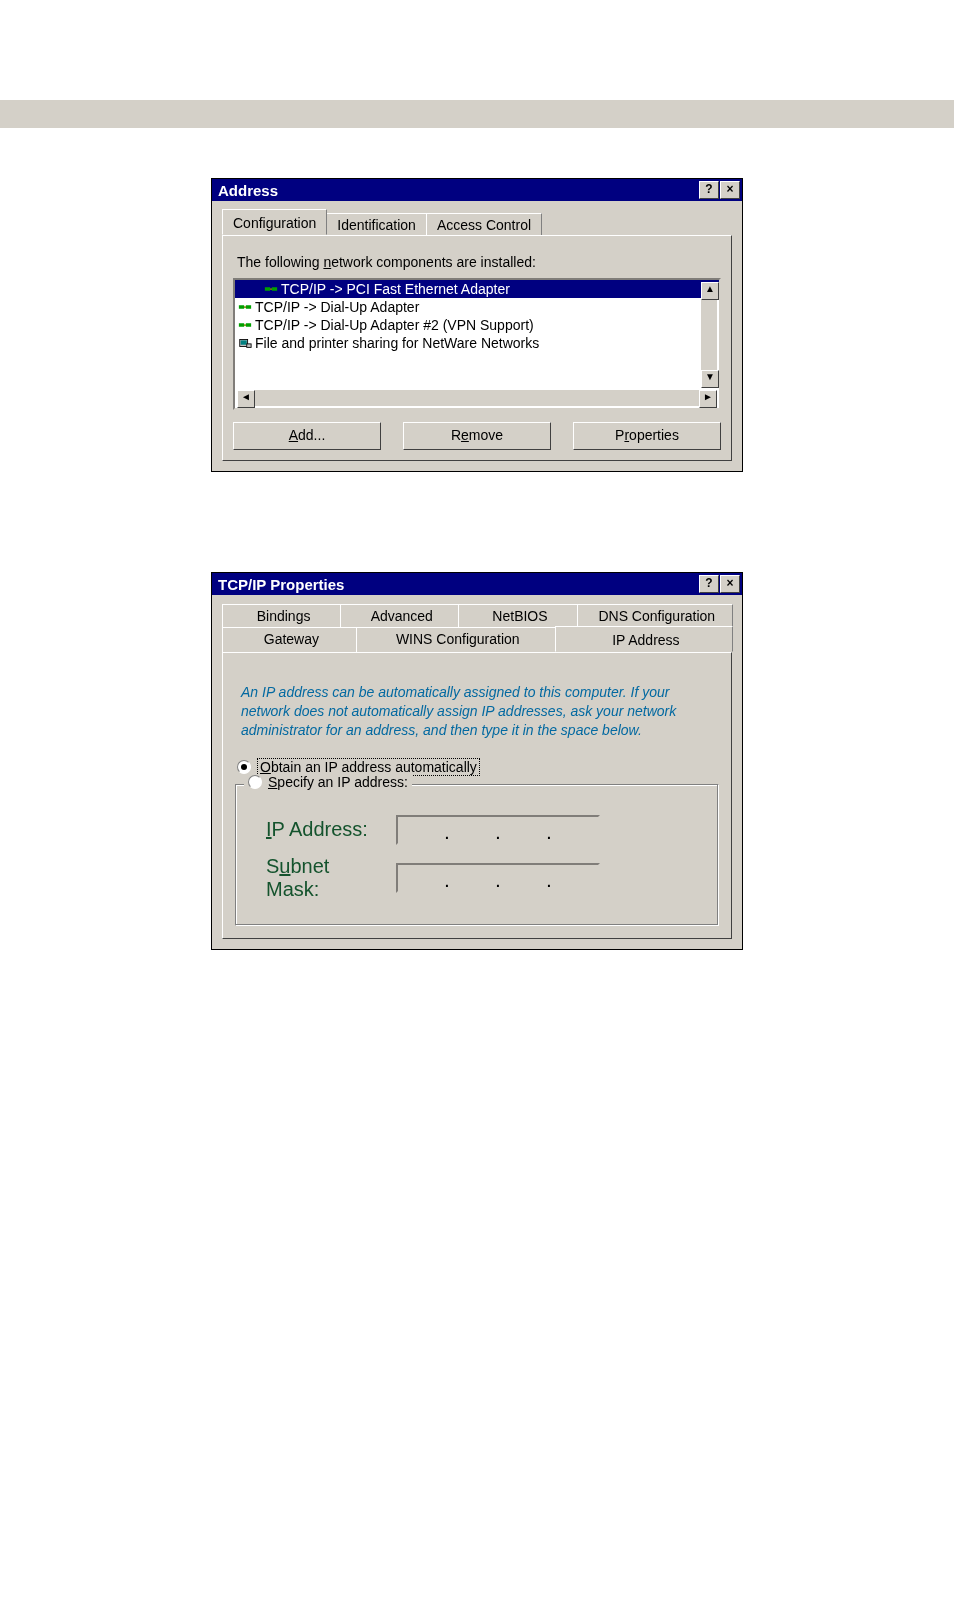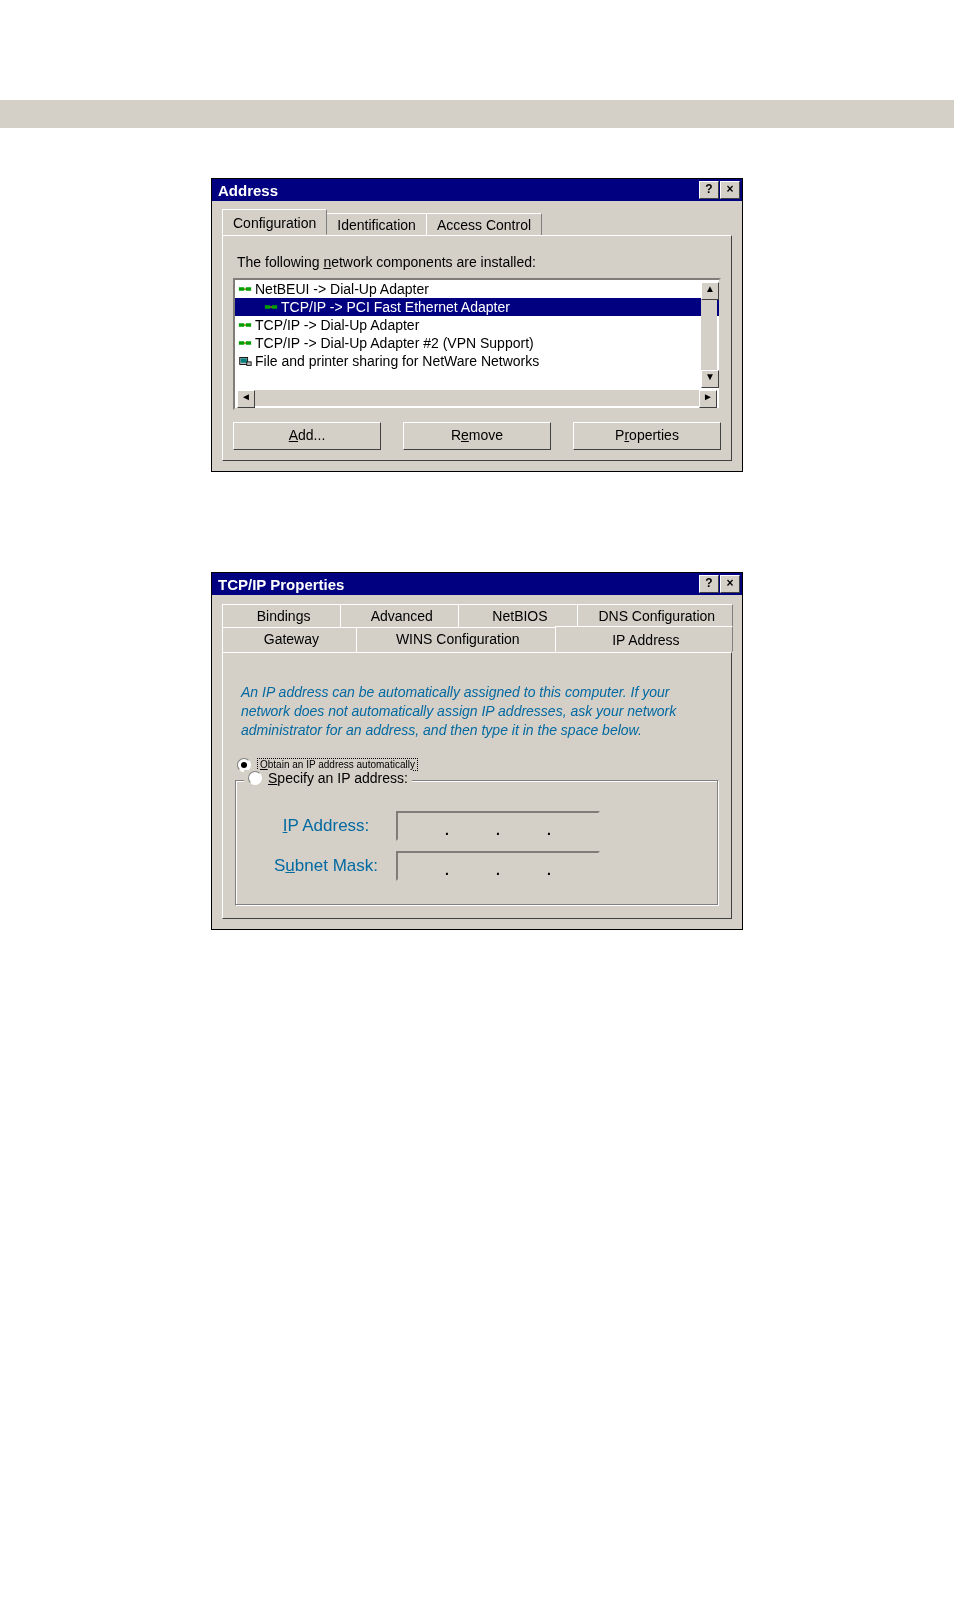--- a/index.html
+++ b/index.html
@@ -148,22 +148,22 @@
   
   .tabset2 { display:flex; flex-wrap:wrap; }
   .tabset2 .tabrow { display:flex; width:100%; }
   .tabset2 .tab { flex:1; text-align:center;padding-left:14px; }
   .info-text {
     font-size:14px; color:#0369a1; margin:16px 8px 18px 8px;
     line-height:1.35;
     font-style:italic;
   }
   .radio-row {
-    display:flex; align-items:flex-start; margin:4px 4px;
-    font-size:10px;
+    display:flex; align-items:center; margin:4px 4px;
+    font-size:14px;
   }
   .radio-outer {
     width:12px;height:12px;border-radius:50%;
     border:1px solid #808080; border-bottom-color:#fff; border-right-color:#fff;
     background:#fff; margin-right:6px;
     display:inline-flex;align-items:center;justify-content:center;
   }
   .radio-dot {
     width:6px;height:6px;border-radius:50%;background:#000;
   }
@@ -180,21 +180,21 @@
   }
   .group-legend {
     position:absolute; top:-11px; left:8px;
     background:#d4d0c8; padding:0 4px;
     display:flex; align-items:center;
   }
   .ip-row {
     display:flex; align-items:center; margin:10px 0;
   }
   .ip-label {
-    width:120px; text-align:center; font-size:17px; color:#0369a1;
+    width:120px; text-align:left; font-size:20px; color:#14532d;
     padding-left:20px;
   }
   .ip-field {
     width:200px; height:26px; background:#d4d0c8;
     border:2px inset #d4d0c8;
     display:flex; align-items:center; justify-content:space-evenly;
     margin-left:10px;
   }
   .ip-dot { color:#000; font-weight:bold; position:relative; top:4px;}
 </style>
@@ -218,30 +218,20 @@
       <div class="tab">Access Control</div>
     </div>
     <div class="tab-panel">
       <div class="label">
         The following <span class="underline">n</span>etwork components are installed:
       </div>
 
       <div class="listbox-wrap">
         <div class="listbox">
           <ul class="listbox-items" id="list1">
-              <li>
-                <span class="proto-icon">
-                  <svg viewBox="0 0 16 16">
-                    <rect x="1" y="6" width="6" height="4" fill="#00a000"></rect>
-                    <rect x="9" y="6" width="6" height="4" fill="#00a000"></rect>
-                    <line x1="7" y1="8" x2="9" y2="8" stroke="#808000" stroke-width="2"></line>
-                  </svg>
-                </span>
-                <span>NetBEUI -&gt; Dial-Up Adapter</span>
-              </li>
               <li class="selected">
                 <span class="proto-icon">
                   <svg viewBox="0 0 16 16">
                     <rect x="1" y="6" width="6" height="4" fill="#00a000"></rect>
                     <rect x="9" y="6" width="6" height="4" fill="#00a000"></rect>
                     <line x1="7" y1="8" x2="9" y2="8" stroke="#808000" stroke-width="2"></line>
                   </svg>
                 </span>
                 <span>TCP/IP -&gt; PCI Fast Ethernet Adapter</span>
               </li>

